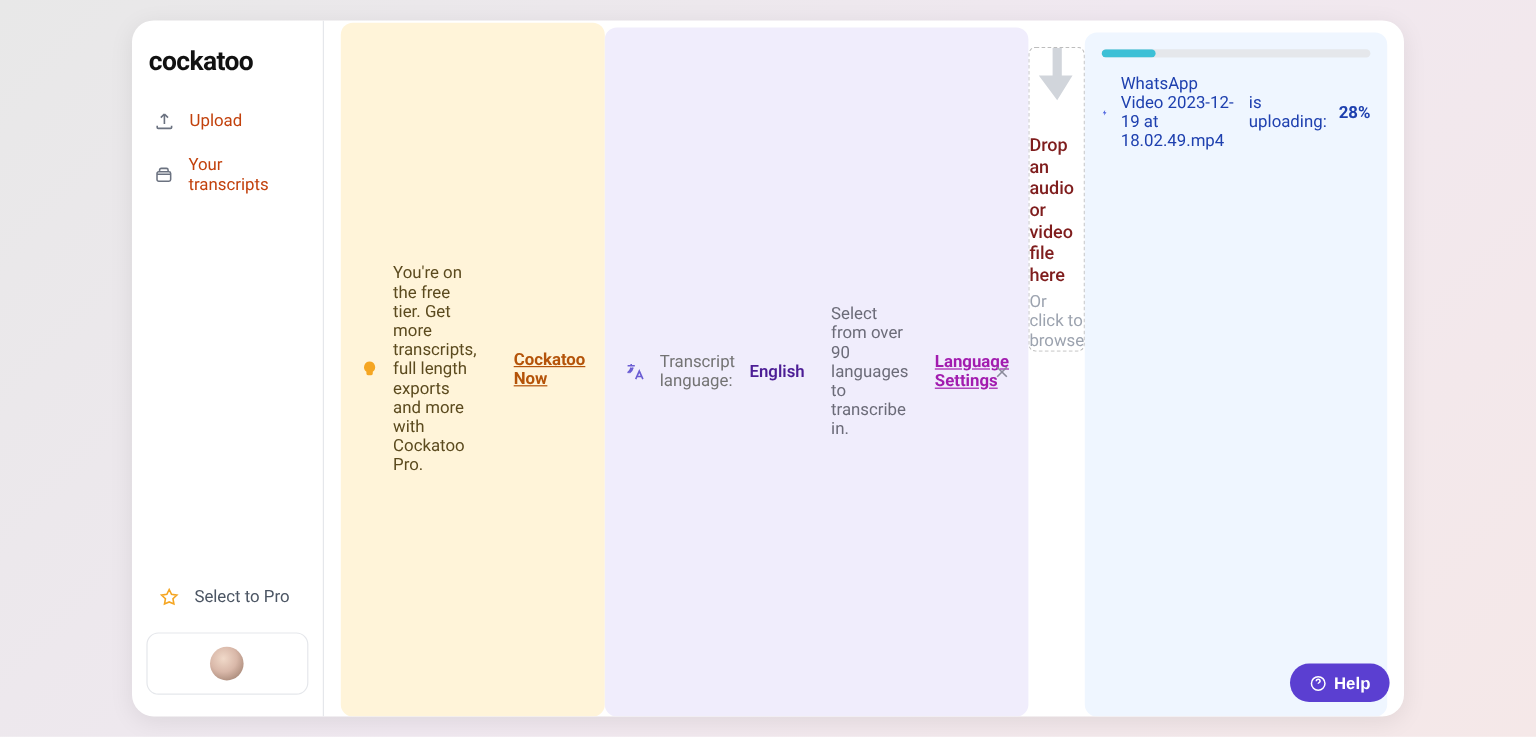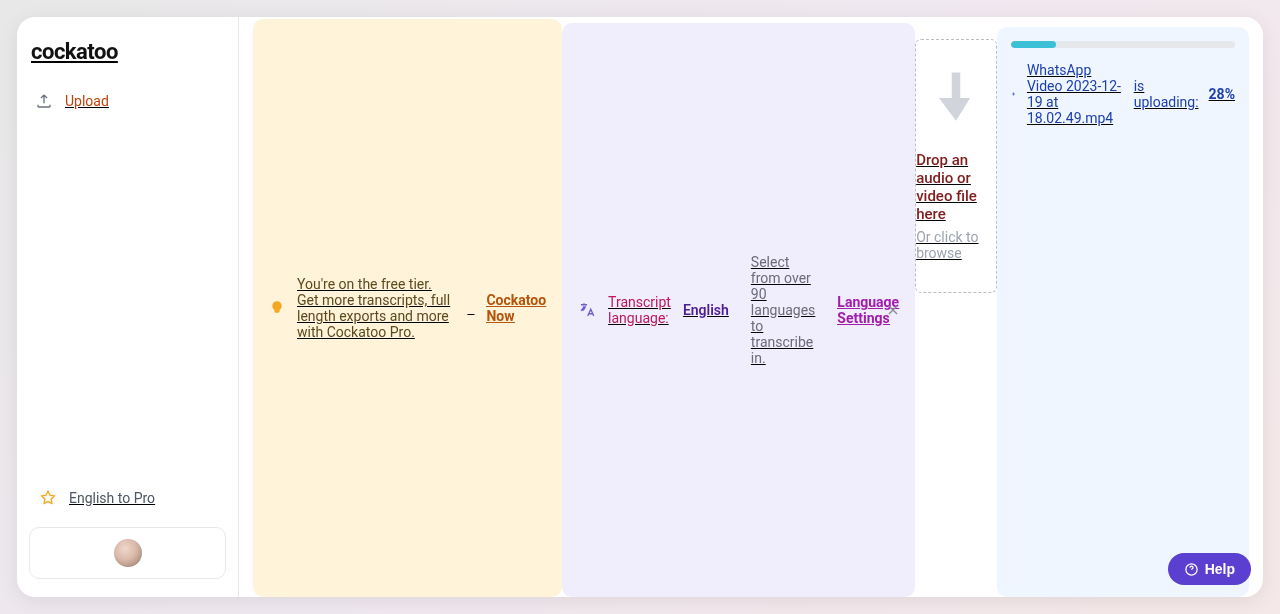--- a/index.html
+++ b/index.html
@@ -7,28 +7,27 @@
     font-family: -apple-system, BlinkMacSystemFont, "Segoe UI", Roboto, sans-serif;
     background: linear-gradient(135deg, #e8e8e8 0%, #f0e8f0 50%, #f5e8e8 100%);
     width: 1280px;
     height: 614px;
     overflow: hidden;
     display: flex;
     align-items: center;
     justify-content: center;
   }
   .app {
-    width: 1246px;
+    width: 1060px;
     height: 580px;
     background: #fff;
     border-radius: 18px;
     display: flex;
     box-shadow: 0 4px 20px rgba(0,0,0,0.08);
     overflow: hidden;
-    text-decoration: underline;
   }
   .sidebar {
     width: 222px;
     border-right: 1px solid #e5e7eb;
     display: flex;
     flex-direction: column;
     padding: 18px 8px 18px 8px;
   }
   .logo {
     font-weight: 700;
@@ -100,21 +99,21 @@
   }
   .banner-tier .link { color:#b45309; font-weight:700; text-decoration:underline; cursor:pointer; }
   .bulb-icon { width:16px; height:16px; fill:#f5a623; flex-shrink:0; }
   .banner-lang {
     background:#f0edfc;
     color:#4b4b5a;
     margin-top:6px;
     position:relative;
   }
   .lang-icon { width:18px; height:18px; stroke:#6b5dd3; fill:none; stroke-width:1.8; flex-shrink:0; }
-  .lang-label { color:#be185d; }
+  .lang-label { color:#737373; }
   .lang-val { color:#4c1d95; font-weight:600; margin-right:10px; }
   .lang-hint { color:#6b6b78; margin-right:10px; }
   .lang-link { color:#a21caf; font-weight:700; text-decoration:underline; cursor:pointer; }
   .close-x {
     position:absolute; right:14px; top:50%; transform:translateY(-50%);
     width:16px; height:16px; stroke:#8a8a9a; stroke-width:2; cursor:pointer;
   }
   .dropzone {
     margin-top:22px;
     border:1.5px dashed #bdbdbd;
@@ -186,28 +185,36 @@
     <div class="logo">cockatoo</div>
 
     <nav class="nav">
       <div class="nav-item">
         <svg class="nav-icon" viewBox="0 0 24 24">
           <path d="M12 15V4m0 0L8 8m4-4l4 4"></path>
             <path d="M4 17v2a1 1 0 001 1h14a1 1 0 001-1v-2"></path>
         </svg>
         <span>Upload</span>
       </div>
+      <div class="nav-item">
+        <svg class="nav-icon" viewBox="0 0 24 24">
+          <rect x="4" y="8" width="16" height="11" rx="2"></rect>
+            <path d="M4 11h16"></path>
+            <path d="M7 8V6a2 2 0 012-2h6a2 2 0 012 2v2"></path>
+        </svg>
+        <span>Your transcripts</span>
+      </div>
     </nav>
 
     <div class="sidebar-bottom">
       <div class="upgrade-row">
         <svg class="star-icon" viewBox="0 0 24 24">
           <path d="M12 3l2.6 5.3 5.9.9-4.3 4.1 1 5.8L12 16.8 6.8 19.1l1-5.8L3.5 9.2l5.9-.9L12 3z"></path>
         </svg>
-        <span>English to Pro</span>
+        <span>Select to Pro</span>
       </div>
       <div class="account-box">
         <div class="avatar"></div>
       </div>
     </div>
   </aside>
 
   <main class="main">
 
     <div class="banner banner-tier">

